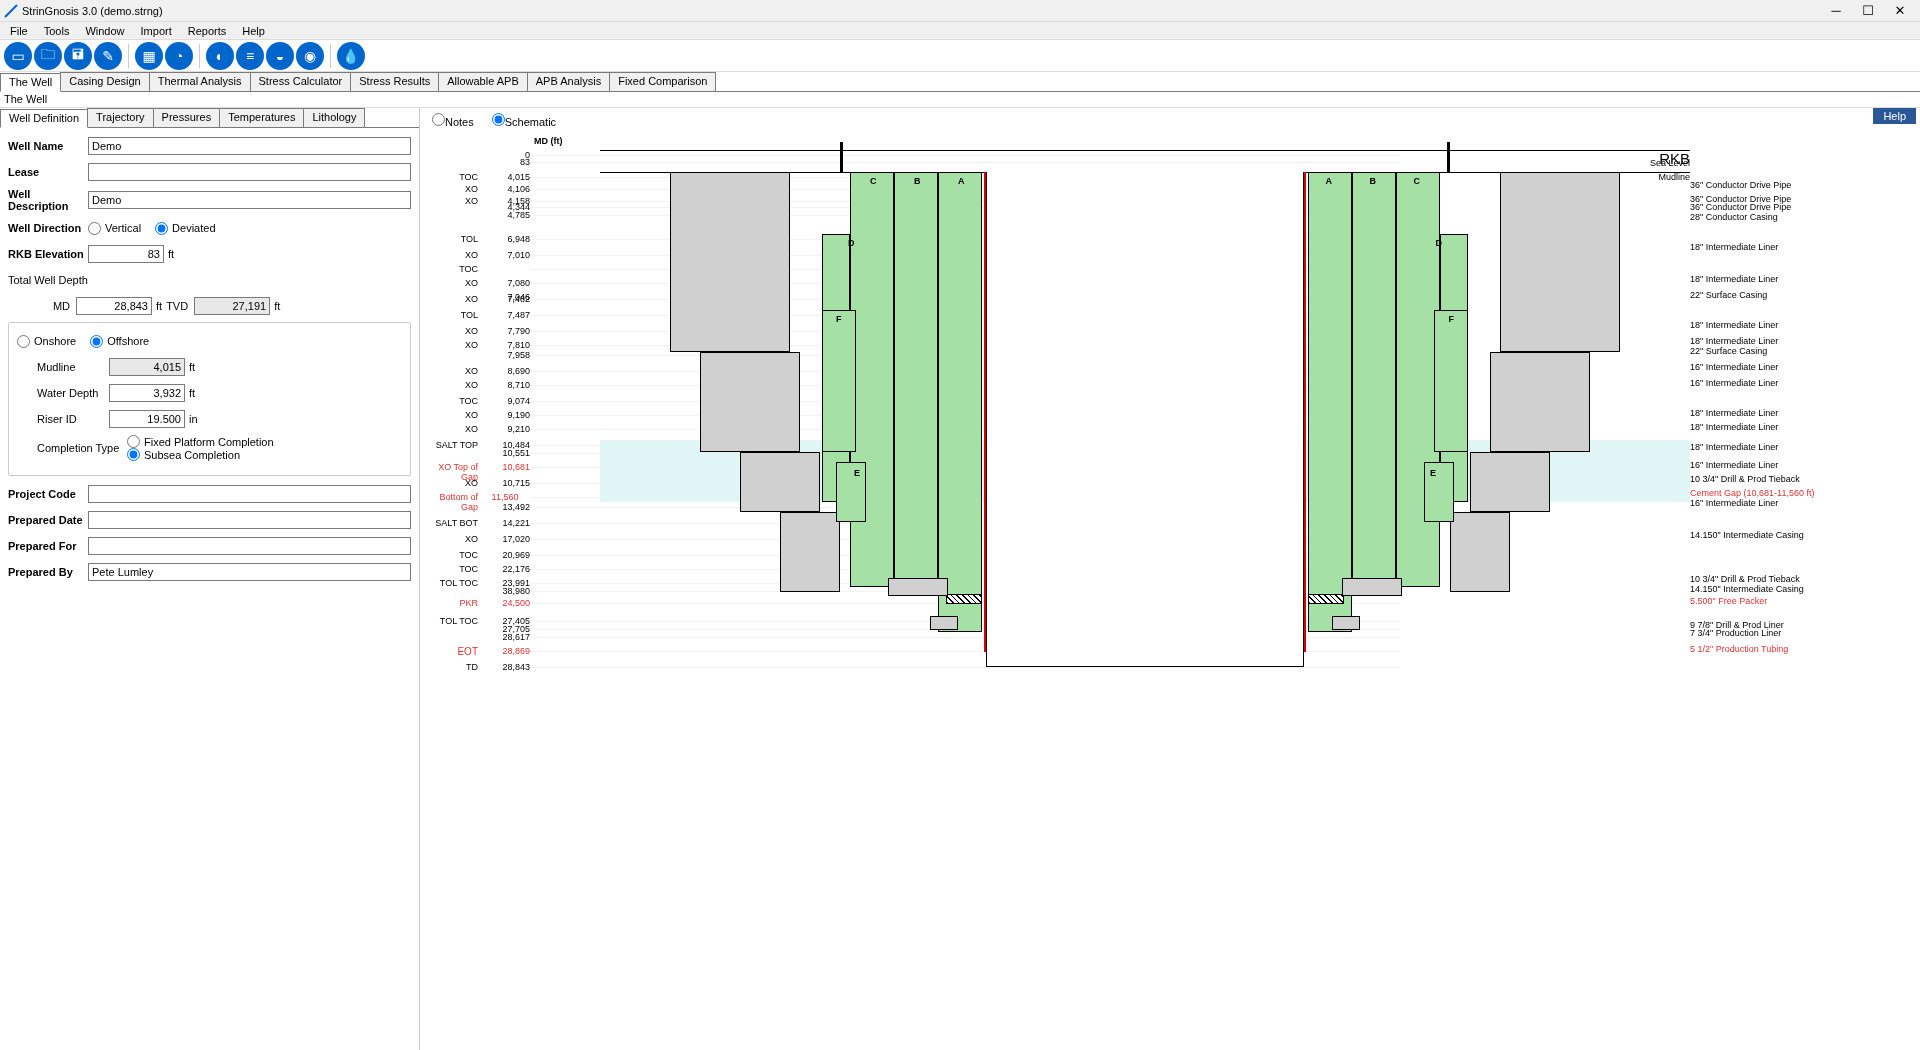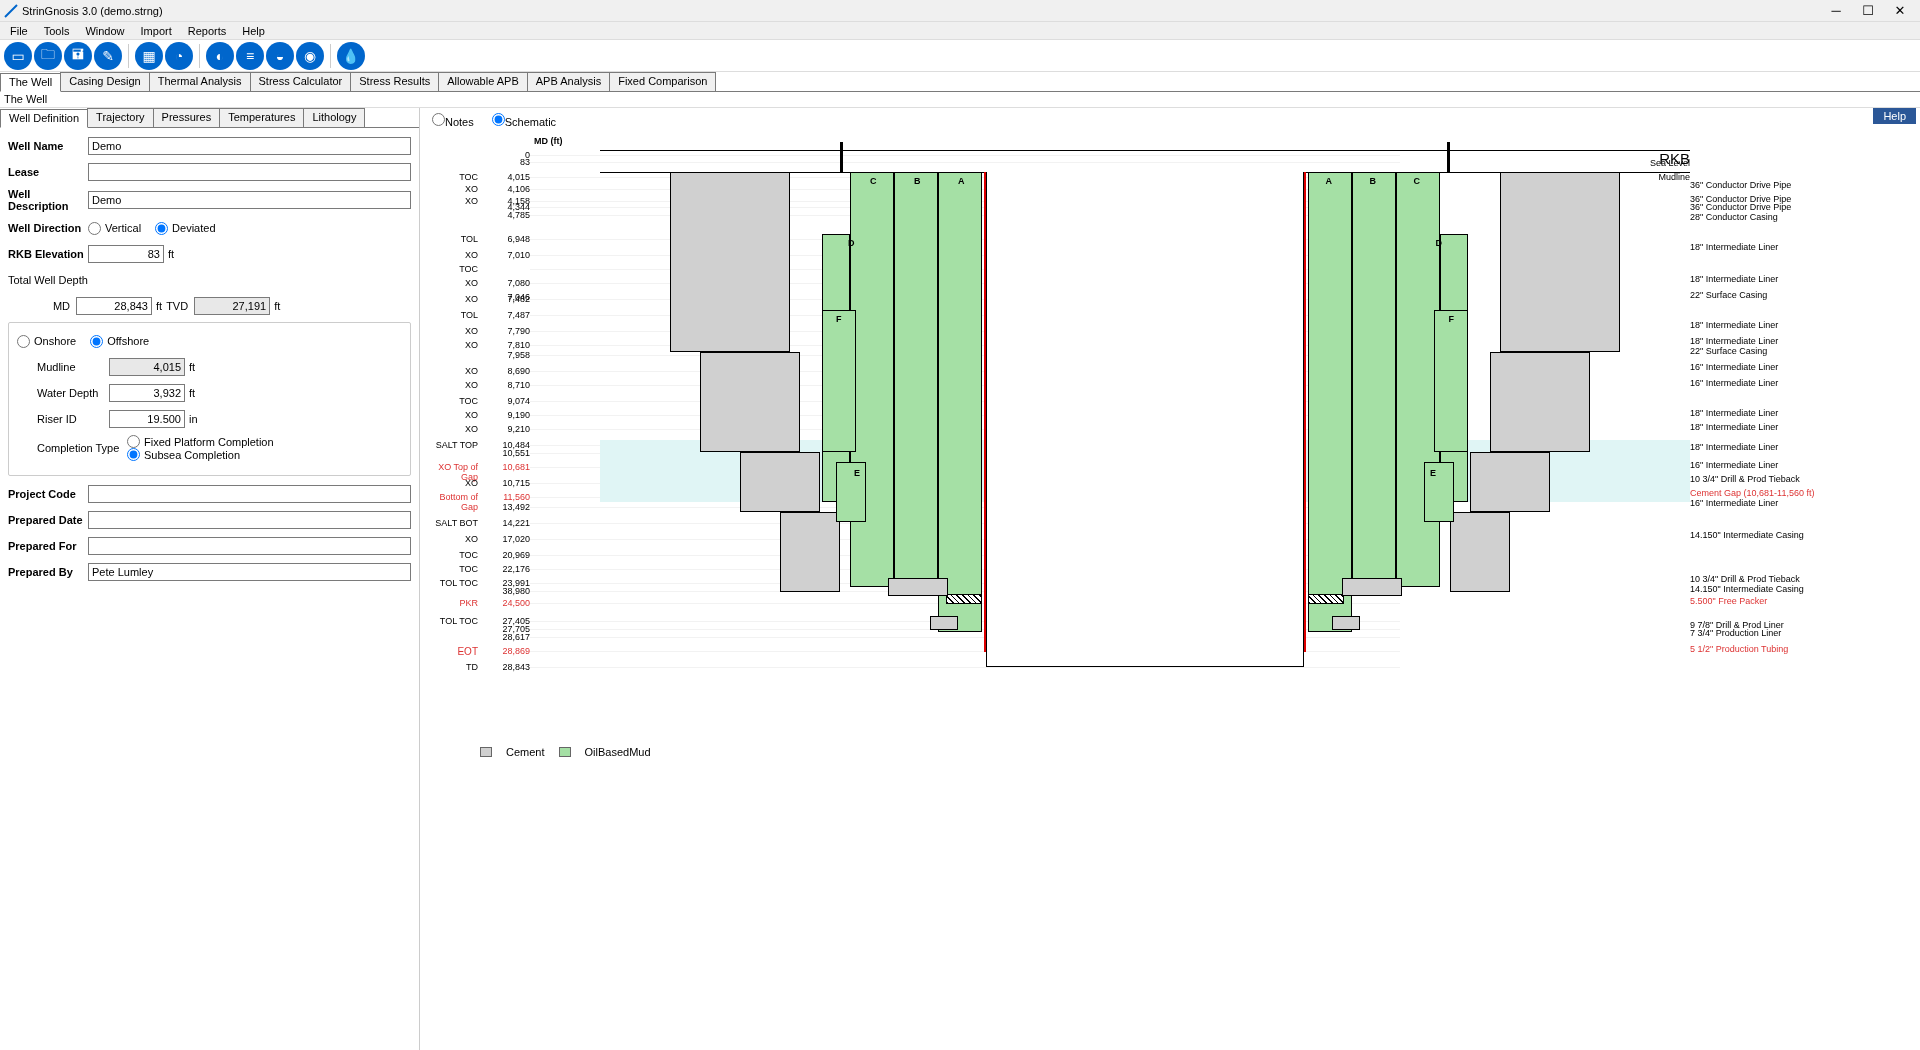--- a/index.html
+++ b/index.html
@@ -318,21 +318,21 @@
           <div class="tick" style="top: 303px;"></div>
           <div class="dl" style="top: 306px;">10,551</div>
           <div class="tick" style="top: 311px;"></div>
           <div class="dlbl red" style="left: -48px; width: 46px; top: 320px; position: absolute; text-align: right; font-size: 9px;">XO Top of Gap</div>
           <div class="dl red" style="top: 320px;">10,681</div>
           <div class="tick" style="top: 325px;"></div>
           <div class="dlbl" style="left: -48px; width: 46px; top: 336px; position: absolute; text-align: right; font-size: 9px;">XO</div>
           <div class="dl" style="top: 336px;">10,715</div>
           <div class="tick" style="top: 341px;"></div>
           <div class="dlbl red" style="left: -48px; width: 46px; top: 350px; position: absolute; text-align: right; font-size: 9px;">Bottom of Gap</div>
-          <div class="dl red" style="top: 350px;">11,560</div>
+          <div class="dl red" style="top: 350px; text-align: center;">11,560</div>
           <div class="tick" style="top: 355px;"></div>
           <div class="dl" style="top: 360px;">13,492</div>
           <div class="tick" style="top: 365px;"></div>
           <div class="dlbl" style="left: -48px; width: 46px; top: 376px; position: absolute; text-align: right; font-size: 9px;">SALT BOT</div>
           <div class="dl" style="top: 376px;">14,221</div>
           <div class="tick" style="top: 381px;"></div>
           <div class="dlbl" style="left: -48px; width: 46px; top: 392px; position: absolute; text-align: right; font-size: 9px;">XO</div>
           <div class="dl" style="top: 392px;">17,020</div>
           <div class="tick" style="top: 397px;"></div>
           <div class="dlbl" style="left: -48px; width: 46px; top: 408px; position: absolute; text-align: right; font-size: 9px;">TOC</div>
@@ -456,20 +456,14 @@
         <span class="letter" style="right:254px;top:326px">E</span>
       </div>
     </div>
 
     <div style="position:absolute;left:60px;right:60px;top:34px">
       <span style="position:absolute;right:170px;top:8px;font-size:15px">RKB</span>
       <span style="position:absolute;right:170px;top:16px;font-size:9px">Sea Level</span>
       <span style="position:absolute;right:170px;top:30px;font-size:9px">Mudline</span>
     </div>
 
-    <div class="legend">
-      <span class="sw" style="background:#d0d0d0"></span>
-      <span>Cement</span>
-      <span class="sw" style="background:#a5e0a5"></span>
-      <span>OilBasedMud</span>
-    </div>
   </div>
 </div>
 
 </body></html>

